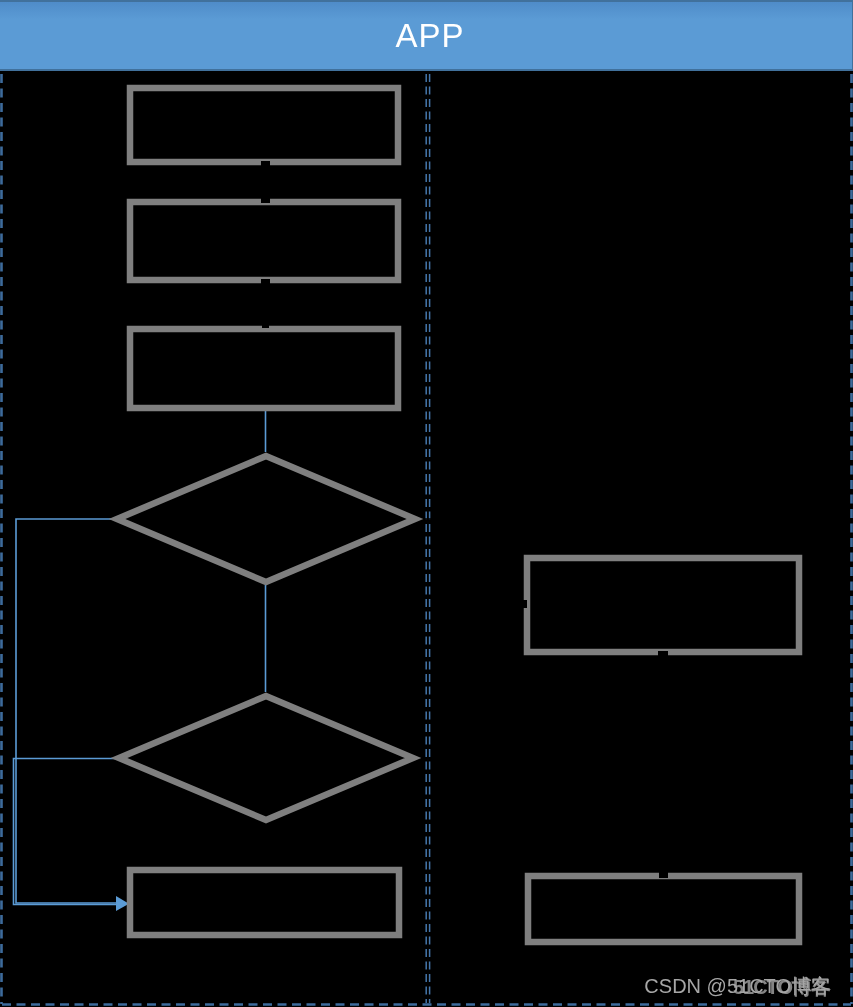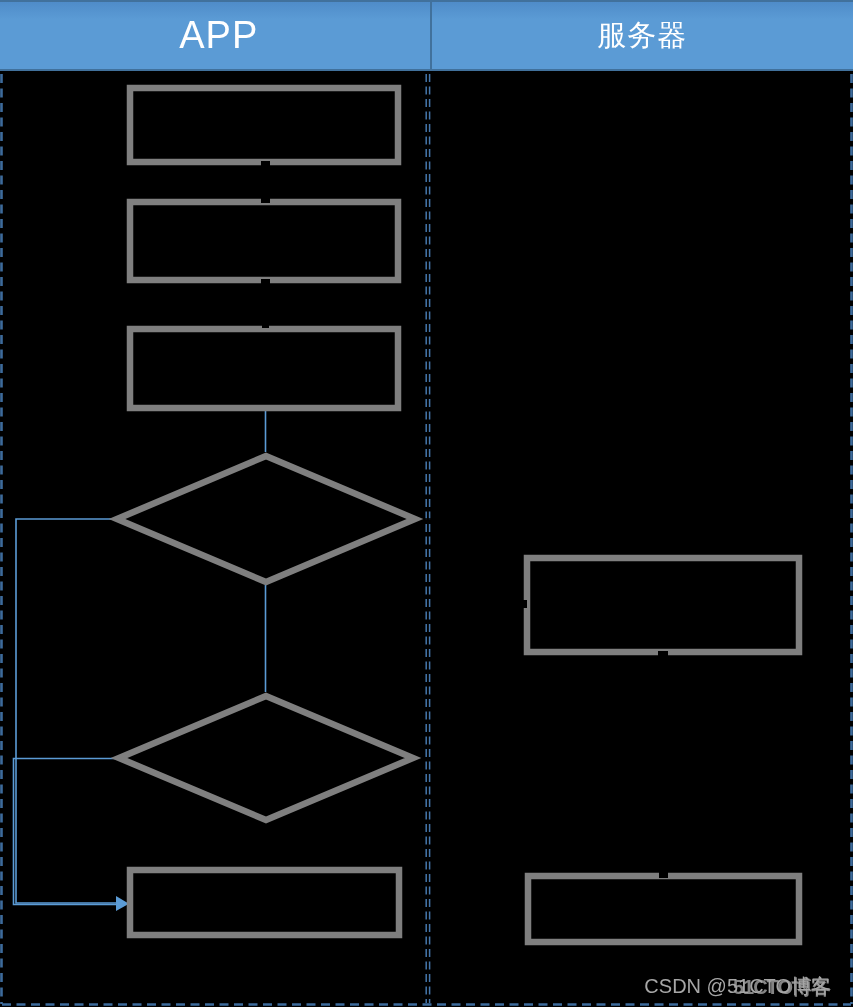--- a/index.html
+++ b/index.html
@@ -19,21 +19,21 @@
     position:absolute; left:0; top:0; width:853px; height:71px;
     display:flex; z-index:2;
   }
   .header-cell{
     flex:1; display:flex; align-items:center; justify-content:center;
     background:linear-gradient(to bottom, var(--header-bg-dark) 0%, var(--header-bg) 26%);
     border-top:2px solid var(--header-border);
     border-bottom:2px solid var(--header-border);
     color:var(--header-text); font-weight:300; letter-spacing:1px;
   }
-  .header-cell.app{border-right:1px solid var(--header-border); font-size:38px;padding-left:8px;}
+  .header-cell.app{border-right:1px solid var(--header-border); font-size:33px;padding-left:8px;}
   .header-cell.server{border-left:1px solid var(--header-border); font-size:29px;}
   .shape{fill:none; stroke:var(--shape-border); stroke-width:6.5;}
   .connector{fill:none; stroke:var(--connector); stroke-width:1.6;}
   .connector-hidden{fill:none; stroke:var(--background); stroke-width:1.5;}
   .arrowhead{fill:var(--connector); stroke:none;}
   .notch{fill:var(--background); stroke:none;}
   .lane-edge{stroke:var(--lane-border); stroke-width:2.6; stroke-dasharray:9 5.5; fill:none;}
   .lane-divider-line{stroke:var(--lane-divider); stroke-width:1.5; stroke-dasharray:8 4.5; fill:none;}
   .watermark{
     position:absolute; right:22px; bottom:7px; z-index:3;
@@ -87,23 +87,20 @@
       <rect class="notch" x="658" y="651" width="10" height="8"></rect>
       <rect class="notch" x="521" y="600" width="6" height="8"></rect>
       <rect class="notch" x="659" y="870" width="9" height="8"></rect>
     </g>
   </svg>
 
   <div class="swimlane-header">
     <div class="header-cell app">
       <span>APP</span>
     </div>
-    <div class="header-cell server">
-      <span>服务器</span>
-    </div>
   </div>
 
   <div class="watermark">
     <span>CSDN @51CTO博客</span>
     <span class="overlay">51CTO博客</span>
   </div>
 
 </div>
 
 </body></html>

